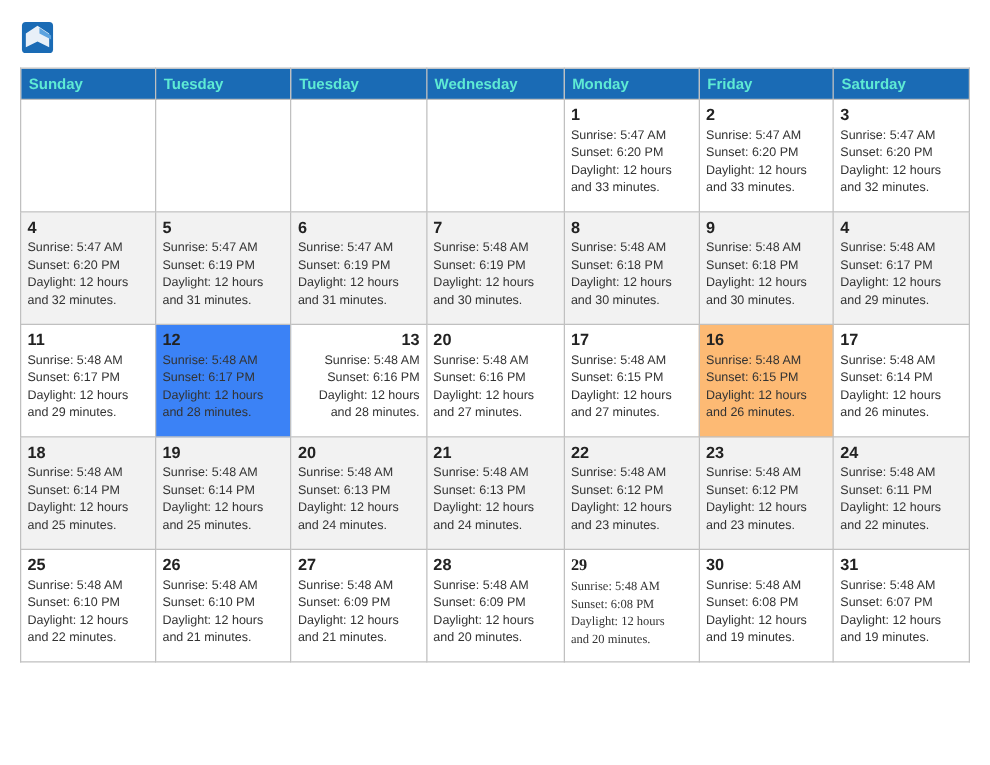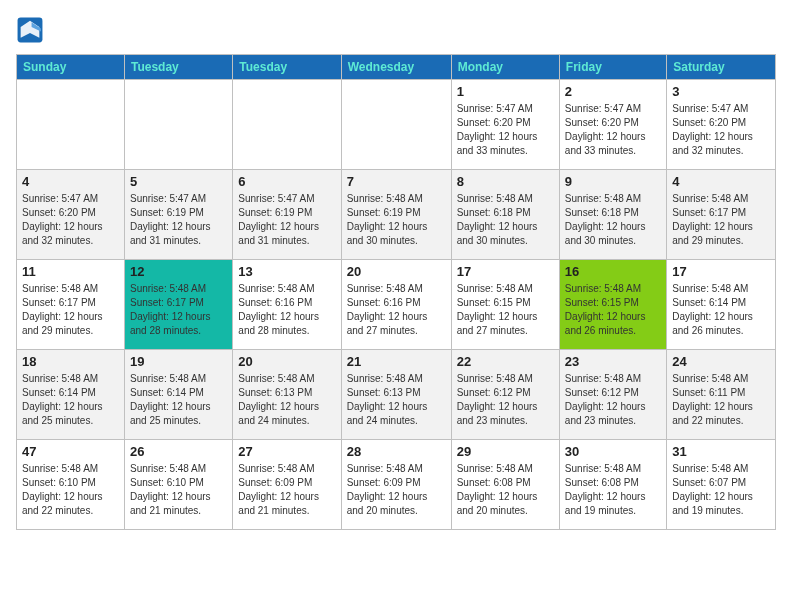--- a/index.html
+++ b/index.html
@@ -206,49 +206,49 @@
         </td>
       </tr>
       <tr>
         <td style="background-color: rgb(255, 255, 255);">
           <div class="day-number">11</div>
           <div class="day-info" style="white-space: pre-line;">Sunrise: 5:48 AM
 Sunset: 6:17 PM
 Daylight: 12 hours
 and 29 minutes.</div>
         </td>
-        <td style="background-color: #14b8a6;">
+        <td style="background-color: #3b82f6;">
           <div class="day-number">12</div>
           <div class="day-info" style="white-space: pre-line;">Sunrise: 5:48 AM
 Sunset: 6:17 PM
 Daylight: 12 hours
 and 28 minutes.</div>
         </td>
-        <td style="background-color: rgb(255, 255, 255);">
+        <td style="background-color: rgb(255, 255, 255); text-align: right;">
           <div class="day-number">13</div>
           <div class="day-info" style="white-space: pre-line;">Sunrise: 5:48 AM
 Sunset: 6:16 PM
 Daylight: 12 hours
 and 28 minutes.</div>
         </td>
         <td style="background-color: rgb(255, 255, 255);">
           <div class="day-number">20</div>
           <div class="day-info" style="white-space: pre-line;">Sunrise: 5:48 AM
 Sunset: 6:16 PM
 Daylight: 12 hours
 and 27 minutes.</div>
         </td>
         <td style="background-color: rgb(255, 255, 255);">
           <div class="day-number">17</div>
           <div class="day-info" style="white-space: pre-line;">Sunrise: 5:48 AM
 Sunset: 6:15 PM
 Daylight: 12 hours
 and 27 minutes.</div>
         </td>
-        <td style="background-color: #84cc16;">
+        <td style="background-color: #fdba74;">
           <div class="day-number">16</div>
           <div class="day-info" style="white-space: pre-line;">Sunrise: 5:48 AM
 Sunset: 6:15 PM
 Daylight: 12 hours
 and 26 minutes.</div>
         </td>
         <td style="background-color: rgb(255, 255, 255);">
           <div class="day-number">17</div>
           <div class="day-info" style="white-space: pre-line;">Sunrise: 5:48 AM
 Sunset: 6:14 PM
@@ -302,21 +302,21 @@
         <td style="background-color: rgb(242, 242, 242); margin-top: 24px;">
           <div class="day-number">24</div>
           <div class="day-info" style="white-space: pre-line;">Sunrise: 5:48 AM
 Sunset: 6:11 PM
 Daylight: 12 hours
 and 22 minutes.</div>
         </td>
       </tr>
       <tr>
         <td style="background-color: rgb(255, 255, 255);">
-          <div class="day-number">47</div>
+          <div class="day-number">25</div>
           <div class="day-info" style="white-space: pre-line;">Sunrise: 5:48 AM
 Sunset: 6:10 PM
 Daylight: 12 hours
 and 22 minutes.</div>
         </td>
         <td style="background-color: rgb(255, 255, 255);">
           <div class="day-number">26</div>
           <div class="day-info" style="white-space: pre-line;">Sunrise: 5:48 AM
 Sunset: 6:10 PM
 Daylight: 12 hours
@@ -329,21 +329,21 @@
 Daylight: 12 hours
 and 21 minutes.</div>
         </td>
         <td style="background-color: rgb(255, 255, 255);">
           <div class="day-number">28</div>
           <div class="day-info" style="white-space: pre-line;">Sunrise: 5:48 AM
 Sunset: 6:09 PM
 Daylight: 12 hours
 and 20 minutes.</div>
         </td>
-        <td style="background-color: rgb(255, 255, 255);">
+        <td style="background-color: rgb(255, 255, 255); font-family: Liberation Serif, serif;">
           <div class="day-number">29</div>
           <div class="day-info" style="white-space: pre-line;">Sunrise: 5:48 AM
 Sunset: 6:08 PM
 Daylight: 12 hours
 and 20 minutes.</div>
         </td>
         <td style="background-color: rgb(255, 255, 255);">
           <div class="day-number">30</div>
           <div class="day-info" style="white-space: pre-line;">Sunrise: 5:48 AM
 Sunset: 6:08 PM

